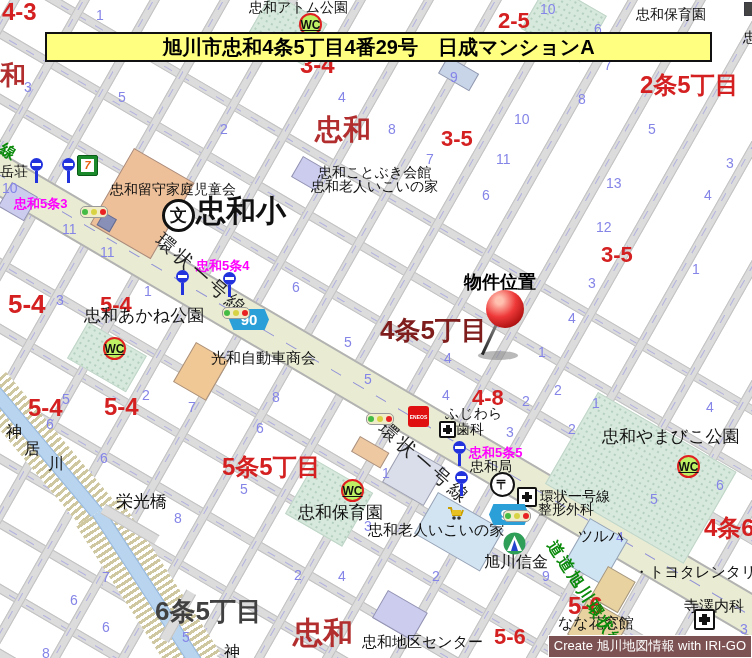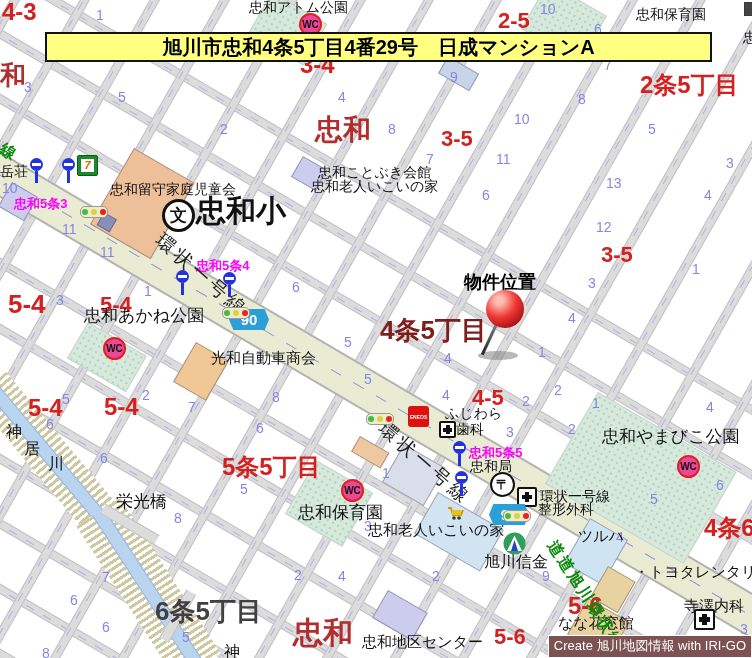--- a/index.html
+++ b/index.html
@@ -28,22 +28,22 @@
   
   .bus{width:13px;height:25px;}
   .bus .bh{position:absolute;left:0;top:0;width:13px;height:13px;border-radius:50%;background:#2233dd;}
   .bus .bh::after{content:"";position:absolute;left:2px;top:5px;width:9px;height:3px;background:#fff;}
   .bus .bp{position:absolute;left:5px;top:13px;width:3px;height:12px;background:#2233dd;}
   
   .tl{width:26px;height:10px;background:#f0ecc8;border:1px solid #999;border-radius:5px;
       display:flex;align-items:center;justify-content:space-around;z-index:27;}
   .tl i{width:6px;height:6px;border-radius:50%;display:block;}
   
-  .wc{width:19px;height:19px;border-radius:50%;background:#ec4899;border:2px solid #e02020;
-      display:flex;align-items:center;justify-content:center;font-size:10px;font-weight:bold;color:#111;}
+  .wc{width:19px;height:19px;border-radius:50%;background:#bef264;border:2px solid #e02020;
+      display:flex;align-items:center;justify-content:center;font-size:12px;font-weight:bold;color:#111;text-decoration:underline;}
   
   .cmark{border-radius:50%;background:#fff;display:flex;align-items:center;justify-content:center;
       color:#111;font-weight:bold;}
   
   .hc{background:#fff;border:2px solid #111;border-radius:2px;}
   .hc i{position:absolute;background:#111;display:block;}
   
   .sv{width:19px;height:19px;background:#1a8a2a;border:1px solid #0a5a18;border-radius:2px;
       display:flex;align-items:center;justify-content:center;}
   .sv b{width:13px;height:13px;background:#fff;color:#e86010;font-size:11px;line-height:13px;
@@ -127,21 +127,21 @@
     <div class="lbl" style="left: 0px; top: 62px; font-size: 26px; color: rgb(178, 45, 45); font-weight: bold;">和</div>
     <div class="lbl" style="left: 300px; top: 53px; font-size: 24px; color: rgb(212, 32, 32); font-weight: bold;">3-4</div>
     <div class="lbl" style="left: 498px; top: 10px; font-size: 22px; color: rgb(212, 32, 32); font-weight: bold;">2-5</div>
     <div class="lbl" style="left: 640px; top: 73px; font-size: 24px; color: rgb(212, 32, 32); font-weight: bold;">2条5丁目</div>
     <div class="lbl" style="left: 315px; top: 116px; font-size: 28px; color: rgb(178, 45, 45); font-weight: bold;">忠和</div>
     <div class="lbl" style="left: 441px; top: 128px; font-size: 22px; color: rgb(212, 32, 32); font-weight: bold;">3-5</div>
     <div class="lbl" style="left: 601px; top: 244px; font-size: 22px; color: rgb(212, 32, 32); font-weight: bold;">3-5</div>
     <div class="lbl" style="left: 8px; top: 291px; font-size: 26px; color: rgb(212, 32, 32); font-weight: bold;">5-4</div>
     <div class="lbl" style="left: 100px; top: 294px; font-size: 22px; color: rgb(212, 32, 32); font-weight: bold;">5-4</div>
     <div class="lbl" style="left: 380px; top: 317px; font-size: 26px; color: #7f1d1d; font-weight: bold;">4条5丁目</div>
-    <div class="lbl" style="left: 472px; top: 387px; font-size: 22px; color: rgb(212, 32, 32); font-weight: bold;">4-5</div>
+    <div class="lbl" style="left: 472px; top: 387px; font-size: 22px; color: rgb(212, 32, 32); font-weight: bold;">4-8</div>
     <div class="lbl" style="left: 28px; top: 396px; font-size: 24px; color: rgb(212, 32, 32); font-weight: bold;">5-4</div>
     <div class="lbl" style="left: 104px; top: 395px; font-size: 24px; color: rgb(212, 32, 32); font-weight: bold;">5-4</div>
     <div class="lbl" style="left: 222px; top: 455px; font-size: 24px; color: rgb(212, 32, 32); font-weight: bold;">5条5丁目</div>
     <div class="lbl" style="left: 155px; top: 598px; font-size: 26px; color: #404040; font-weight: bold;">6条5丁目</div>
     <div class="lbl" style="left: 568px; top: 594px; font-size: 24px; color: rgb(212, 32, 32); font-weight: bold;">5-6</div>
     <div class="lbl" style="left: 494px; top: 626px; font-size: 22px; color: rgb(212, 32, 32); font-weight: bold;">5-6</div>
     <div class="lbl" style="left: 293px; top: 618px; font-size: 30px; color: rgb(178, 45, 45); font-weight: bold;">忠和</div>
     <div class="lbl" style="left: 704px; top: 516px; font-size: 24px; color: rgb(212, 32, 32); font-weight: bold;">4条6丁目</div>
     <div class="lbl" style="left: 249px; top: 0px; font-size: 14px; color: rgb(16, 16, 16);">忠和アトム公園</div>
     <div class="lbl" style="left: 636px; top: 7px; font-size: 14px; color: rgb(16, 16, 16);">忠和保育園</div>

